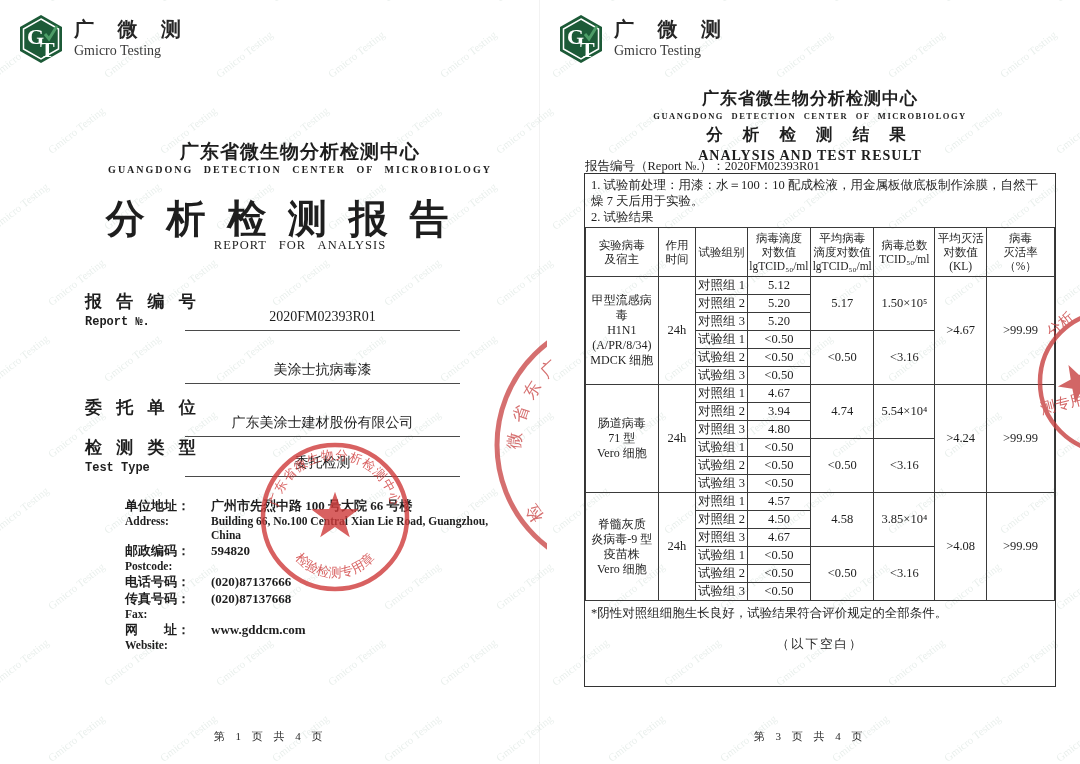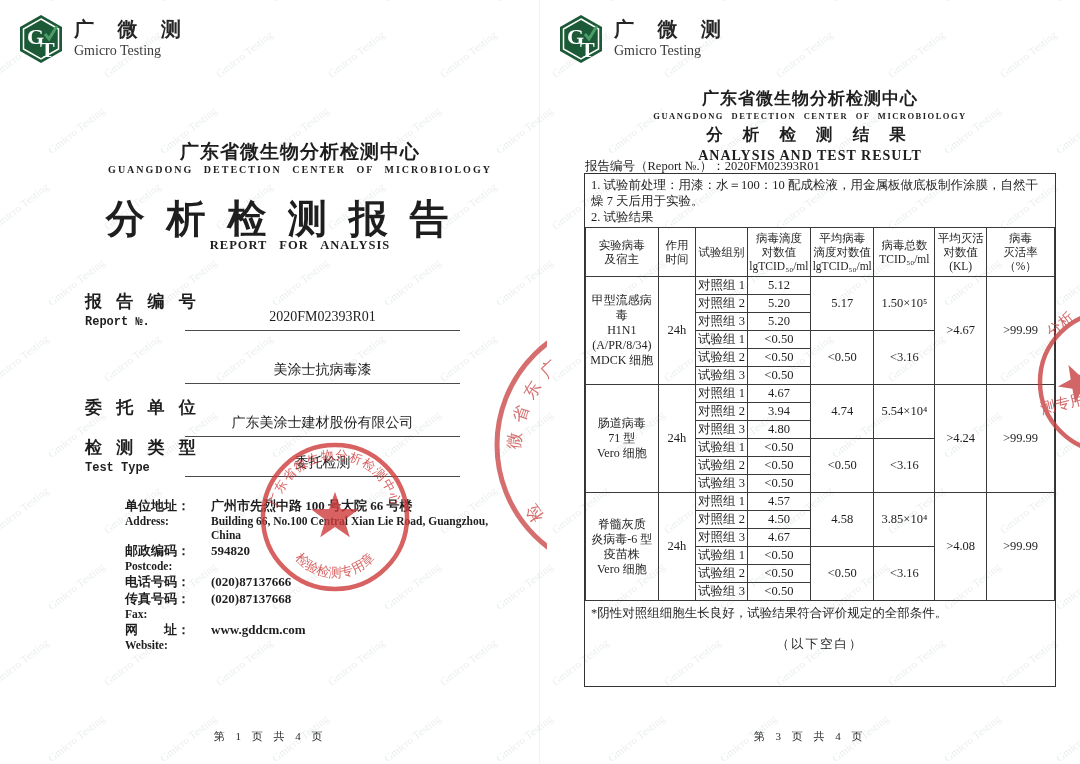--- a/index.html
+++ b/index.html
@@ -17,21 +17,21 @@
   .logo{position:absolute;left:18px;top:14px;display:flex;align-items:flex-start;}
   .logo-texts{margin-left:10px;padding-top:4px;}
   .logo-cn{font-size:20px;font-weight:600;letter-spacing:9px;color:#262626;line-height:22px;
            font-family:"Liberation Sans","DejaVu Sans",sans-serif;}
   .logo-en{font-size:14px;color:#3a3a3a;margin-top:3px;}
   
   .hdr{position:absolute;text-align:center;}
   .hdr-cn-l{left:65px;top:139px;width:470px;font-size:19px;font-weight:bold;letter-spacing:1px;}
   .hdr-en-l{left:65px;top:164px;width:470px;font-size:10px;font-weight:bold;letter-spacing:2px;word-spacing:6px;}
   .title-cn-l{left:30px;top:192px;width:500px;font-size:39px;font-weight:bold;letter-spacing:6px;}
-  .title-en-l{left:65px;top:238px;width:470px;font-size:12.5px;font-weight:bold;letter-spacing:1px;word-spacing:8px;}
+  .title-en-l{left:65px;top:238px;width:470px;font-size:12.5px;font-weight:normal;letter-spacing:1px;word-spacing:8px;}
   .hdr-cn-r{left:35px;top:87px;width:470px;font-size:17px;font-weight:bold;letter-spacing:1px;}
   .hdr-en-r{left:35px;top:111px;width:470px;font-size:8.5px;font-weight:bold;letter-spacing:1.5px;word-spacing:4px;}
   .title-cn-r{left:35px;top:124px;width:470px;font-size:16.5px;font-weight:bold;letter-spacing:8px;}
   .title-en-r{left:35px;top:148px;width:470px;font-size:14px;font-weight:bold;letter-spacing:1px;}
   
   .field-row{position:absolute;left:85px;width:375px;height:44px;}
   .f-cn{font-size:17px;font-weight:bold;letter-spacing:5px;line-height:20px;}
   .f-en{font-size:12px;font-weight:bold;margin-top:3px;font-family:Liberation Mono, monospace;}
   .f-value{position:absolute;left:100px;top:12px;width:275px;height:26px;line-height:26px;
            text-align:center;border-bottom:1px solid #4a4a4a;font-size:14px;}
@@ -503,21 +503,21 @@
               <td>
                 <div>试验组 3</div>
               </td>
               <td>
                 <div>&lt;0.50</div>
               </td>
             </tr>
             <tr>
               <td rowspan="6" class="virus">
                 <div>脊髓灰质</div>
-                <div>炎病毒-6 型</div>
+                <div>炎病毒-9 型</div>
                 <div>疫苗株</div>
                 <div>Vero 细胞</div>
               </td>
               <td rowspan="6">
                 <div>24h</div>
               </td>
               <td>
                 <div>对照组 1</div>
               </td>
               <td>

